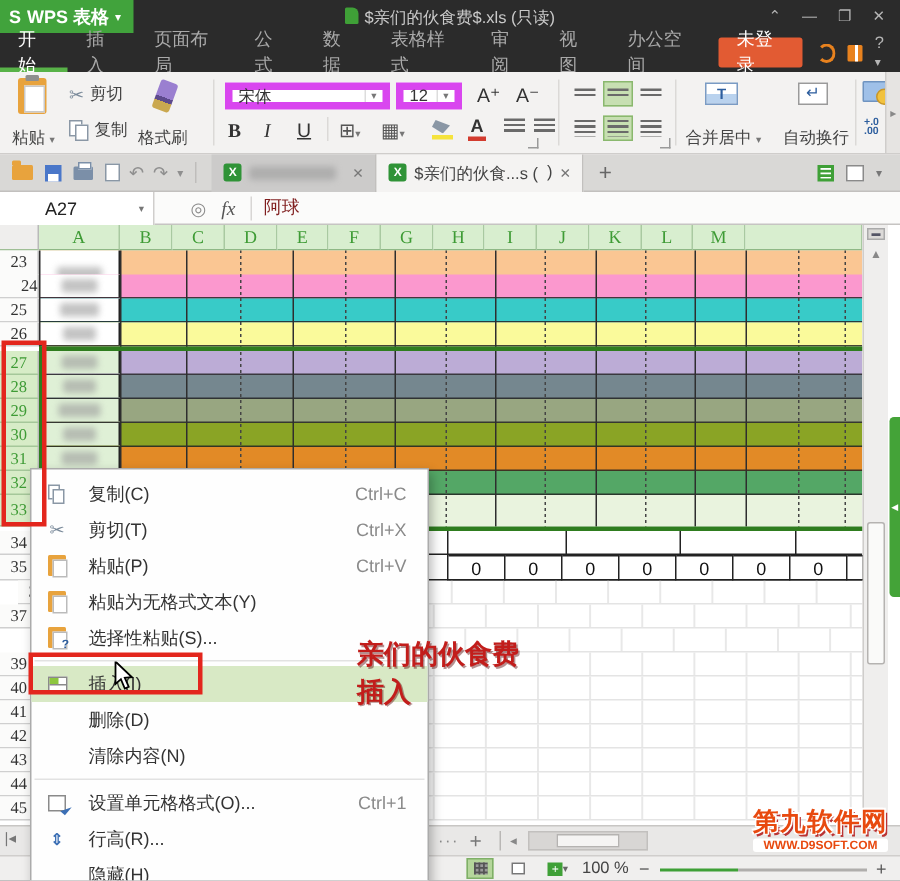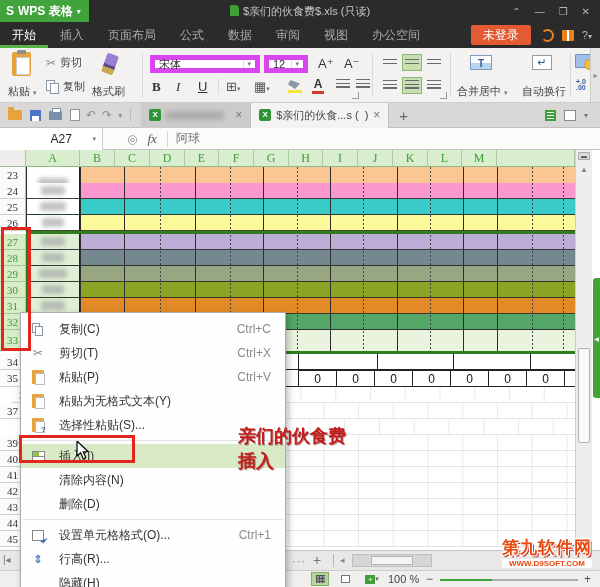--- a/index.html
+++ b/index.html
@@ -86,30 +86,30 @@
   .tabclose { color:#777; font-size:12px; margin-left:auto; }
   #tab-add { font-size:15px; color:#666; margin-left:10px; }
   #tabstrip-right { margin-left:auto; display:flex; align-items:center; gap:8px; padding-right:12px; }
   .grid-sm { width:11px; height:11px; background:#3fa037; position:relative; }
   .grid-sm:after { content:""; position:absolute; inset:2px; background:
       linear-gradient(#fff 1px,transparent 1px) 0 3px/100% 3px, #3fa037; }
   .lay-sm { width:12px; height:11px; border:1px solid #8a8a8a; background:#fff; }
 
   
   #formulabar { position:absolute; left:0; top:128px; width:600px; height:22px; background:#fbfbfa;
-                border-bottom:1px solid #c6c4c2; display:flex; align-items:center;text-align:center; }
+                border-bottom:1px solid #c6c4c2; display:flex; align-items:center; }
   #namebox { width:103px; height:22px; background:#fff; border-right:1px solid #d0cecc;
              display:flex; align-items:center; font-size:12px; color:#222; }
   #namebox .nv { padding-left:30px; flex:1; }
   #namebox .caret { font-size:7px; color:#777; padding-right:6px; }
   #fxicons { display:flex; align-items:center; gap:10px; padding-left:24px; color:#8a8a8a; }
   #fxicons .circ { font-size:12px; }
   #fxicons .fx { font-family:"Liberation Serif",serif; font-style:italic; font-size:13px; color:#555; }
   #fbar-div { width:1px; height:16px; background:#d8d6d4; margin:0 8px 0 10px; }
-  #cell-value { font-size:12px; color:#737373; }
+  #cell-value { font-size:12px; color:#7f1d1d; }
 
   
   #grid { position:absolute; left:0; top:150px; width:575px; height:400px; background:#fff; overflow:hidden; }
   #corner { position:absolute; left:0; top:0; width:26px; height:17px; background:#efeeed;
             border-right:1px solid #b9b9b9; border-bottom:1px solid #9fbf96; }
   #col-headers { position:absolute; left:26px; top:0; height:17px; display:flex; }
   .colh { height:17px; background:#d8eecf; color:#3e9b35; font-family:"Liberation Serif",serif; font-size:12px;
           text-align:center; line-height:16px; border-right:1px solid #a9c9a1; border-bottom:1px solid #8fb886; }
   .grow { position:absolute; left:0; width:575px; }
   .rowh { position:absolute; left:0; top:0; width:26px; height:100%; background:#fbfbfa; color:#333;
@@ -219,20 +219,21 @@
     </div>
   </div>
 
   <div id="menubar">
     <div id="menu-tabs">
         <div class="mtab active">开始</div>
         <div class="mtab">插入</div>
         <div class="mtab">页面布局</div>
         <div class="mtab">公式</div>
         <div class="mtab">数据</div>
+        <div class="mtab">表格样式</div>
         <div class="mtab">审阅</div>
         <div class="mtab">视图</div>
         <div class="mtab">办公空间</div>
       </div>
     <div style="margin-left:auto;display:flex;align-items:center;">
       <div id="login-btn">未登录</div>
       <div id="tb-icons">
         <span class="swirl"></span>
         <span class="gift"></span>
         <span class="help"><span>?</span><span class="c">▾</span></span>
@@ -383,21 +384,21 @@
     <div id="grid-rows">
         <div class="grow" style="top: 17px; height: 32px;">
           <div class="rowh" style="line-height: 16px;">23</div>
           <div class="rcontent colored" style="background: rgb(250, 198, 147);">
             <div class="acell">
               <span class="blurblock" style="width: 30px; height: 9px;"></span>
             </div>
           </div>
         </div>
         <div class="grow" style="top: 33px; height: 16px;">
-          <div class="rowh" style="line-height: 16px;">24</div>
+          <div class="rowh" style="line-height: 16px; text-align: right;">24</div>
           <div class="rcontent colored" style="background: rgb(251, 152, 206);">
             <div class="acell">
               <span class="blurblock" style="width: 24px; height: 9px;"></span>
             </div>
           </div>
         </div>
         <div class="grow" style="top: 49px; height: 16px;">
           <div class="rowh" style="line-height: 16px;">25</div>
           <div class="rcontent colored" style="background: rgb(56, 203, 200);">
             <div class="acell">
@@ -638,24 +639,24 @@
         <span class="lab">选择性粘贴(S)...</span>
       </div>
       <div class="msep"></div>
       <div class="mi hl">
         <span class="ico">
           <span class="ic-insert"></span>
         </span>
         <span class="lab">插入(I)</span>
       </div>
       <div class="mi">
+        <span class="lab">删除(D)</span>
+      </div>
+      <div class="mi">
         <span class="lab">清除内容(N)</span>
-      </div>
-      <div class="mi">
-        <span class="lab">删除(D)</span>
       </div>
       <div class="msep"></div>
       <div class="mi">
         <span class="ico">
           <span class="ic-fmt"></span>
         </span>
         <span class="lab">设置单元格格式(O)...</span>
         <span class="sc">Ctrl+1</span>
       </div>
       <div class="mi">

